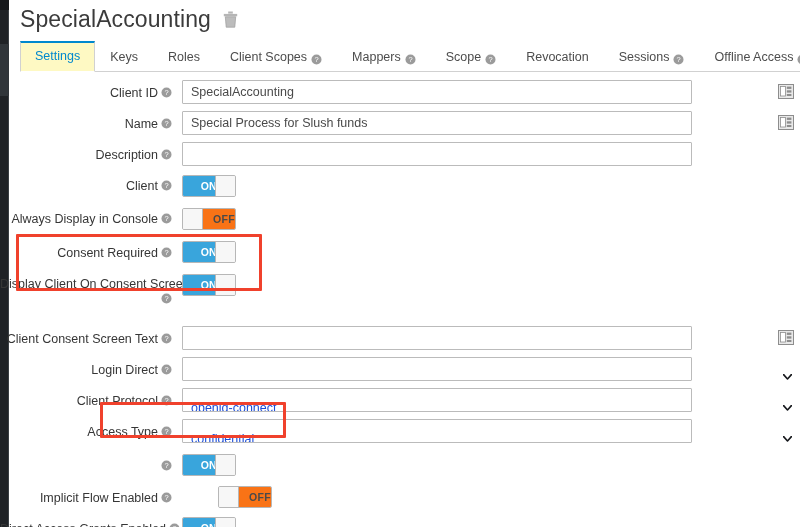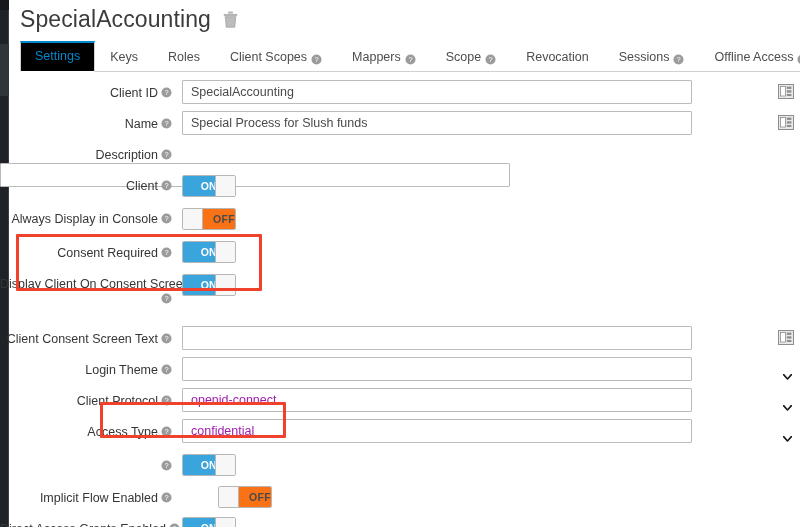--- a/index.html
+++ b/index.html
@@ -72,21 +72,21 @@
     display: flex;
     align-items: center;
     gap: 4px;
     border: 1px solid transparent;
     border-bottom: none;
     bottom: -1px;
     cursor: pointer;
   }
   .tab.active {
     color: #0088ce;
-    background: #000000;
+    background: #fef9c3;
     border: 1px solid #d1d1d1;
     border-bottom: 1px solid #ffffff;
     border-top: 2px solid #0088ce;
     padding-top: 5px;
   }
   .help-icon {
     display: inline-block;
     width: 11px; height: 11px;
     position: relative;
     top: 1px;
@@ -149,23 +149,23 @@
 
   
   .tselect {
     position: relative;
     width: 510px;
     height: 24px;
     border: 1px solid #bbbbbb;
     background: #ffffff;
     border-radius: 1px;
     font-size: 12.5px;
-    color: #a21caf;
+    color: #1d4ed8;
     line-height: 22px;
-    padding: 0 24px 0 8px;
+    padding: 8px 24px 0 8px;
     white-space: nowrap;
     overflow: hidden;
     display: block;
     cursor: pointer;
   }
   .sel-arrow {
     position: absolute;
     right: 8px; top: 9px;
     width: 9px; height: 6px;
   }
@@ -330,21 +330,21 @@
               <rect x="0.5" y="0.5" width="15" height="14" fill="#e8e8e8" stroke="#8d8d8d"></rect>
               <rect x="2.5" y="2.5" width="5" height="9.5" fill="#ffffff" stroke="#8d8d8d" stroke-width="0.8"></rect>
               <rect x="8.8" y="2.6" width="4.6" height="2.3" fill="#8d8d8d"></rect>
               <rect x="8.8" y="6.3" width="4.6" height="2.3" fill="#8d8d8d"></rect>
               <rect x="8.8" y="10" width="4.6" height="2" fill="#8d8d8d"></rect>
             </svg>
         </span>
       </div>
     </div>
 
-    <div class="frow" style="height:31px;flex-direction:column;">
+    <div class="frow" style="height:31px;">
       <div class="flabel"><span>Description</span><span class="help-icon"><svg width="11" height="11" viewBox="0 0 11 11">
               <circle cx="5.5" cy="5.5" r="5" fill="#9b9b9b"></circle>
               <text x="5.5" y="8.3" font-size="7.5" font-family="Liberation Sans, sans-serif" fill="#ffffff" text-anchor="middle">?</text>
             </svg></span></div>
       <div class="fctl">
         <div class="tinput empty"></div>
       </div>
     </div>
 
     <div class="frow" style="height:33px;">
@@ -414,21 +414,21 @@
               <rect x="2.5" y="2.5" width="5" height="9.5" fill="#ffffff" stroke="#8d8d8d" stroke-width="0.8"></rect>
               <rect x="8.8" y="2.6" width="4.6" height="2.3" fill="#8d8d8d"></rect>
               <rect x="8.8" y="6.3" width="4.6" height="2.3" fill="#8d8d8d"></rect>
               <rect x="8.8" y="10" width="4.6" height="2" fill="#8d8d8d"></rect>
             </svg>
         </span>
       </div>
     </div>
 
     <div class="frow" style="height:31px;">
-      <div class="flabel"><span>Login Theme</span><span class="help-icon"><svg width="11" height="11" viewBox="0 0 11 11">
+      <div class="flabel"><span>Login Direct</span><span class="help-icon"><svg width="11" height="11" viewBox="0 0 11 11">
               <circle cx="5.5" cy="5.5" r="5" fill="#9b9b9b"></circle>
               <text x="5.5" y="8.3" font-size="7.5" font-family="Liberation Sans, sans-serif" fill="#ffffff" text-anchor="middle">?</text>
             </svg></span></div>
       <div class="fctl">
         <div class="tselect"></div>
         <span class="sel-arrow">
           <svg width="9" height="6" viewBox="0 0 9 6">
               <path d="M0.6 0.6 L4.5 5 L8.4 0.6" fill="none" stroke="#16181c" stroke-width="1.6" stroke-linecap="round" stroke-linejoin="round"></path>
             </svg>
         </span>

